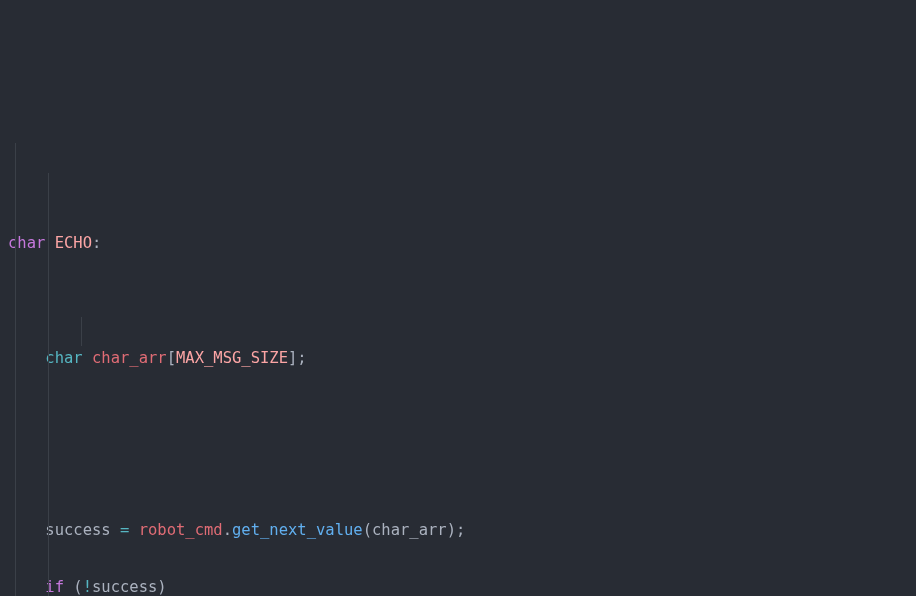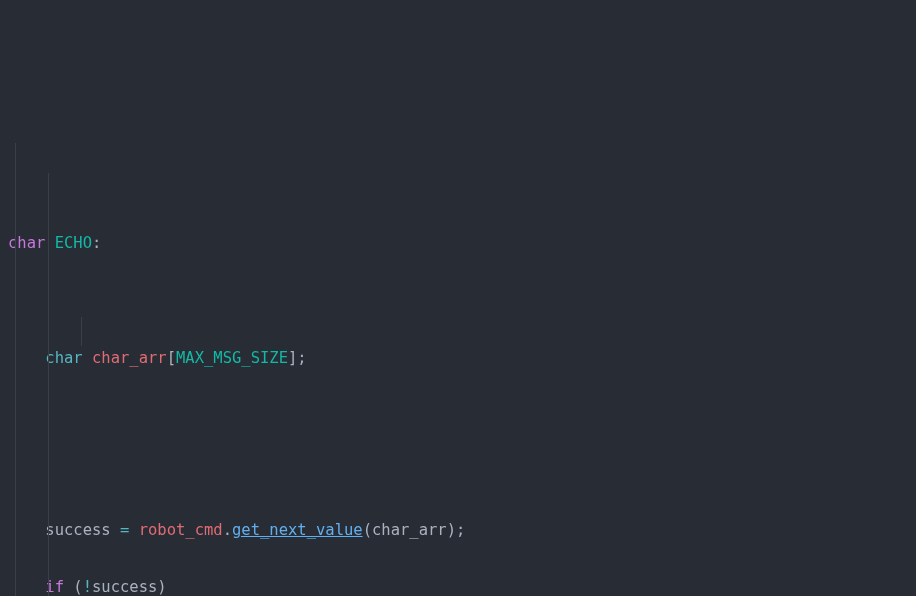--- a/index.html
+++ b/index.html
@@ -16,22 +16,22 @@
     overflow: hidden;
   }
   .code-container {
     padding: 0 8px;
     position: relative;
   }
   .line { display: block; }
   .kw-control { color: #c678dd; }       
   .kw-type    { color: #56b6c2; }       
   .ident      { color: #e06c75; }       
-  .func       { color: #61afef; text-decoration: underline; }       
-  .const      { color: #14b8a6; }       
+  .func       { color: #61afef; }       
+  .const      { color: #fca5a5; }       
   .op         { color: #56b6c2; }       
   .punct      { color: #abb2bf; }       
   .comment    { color: #7f848e; font-style: italic; }
   .plain      { color: #abb2bf; }
   .outer-guide {
     position: absolute;
     left: 15px;
     top: 28px;
     bottom: 0;
     width: 1px;

